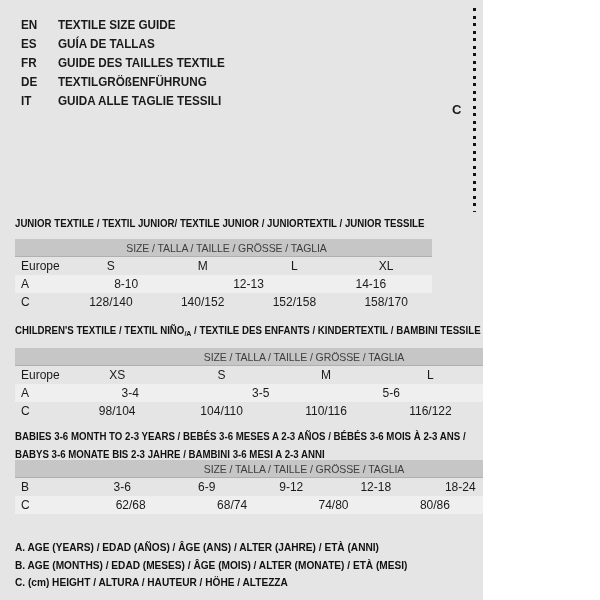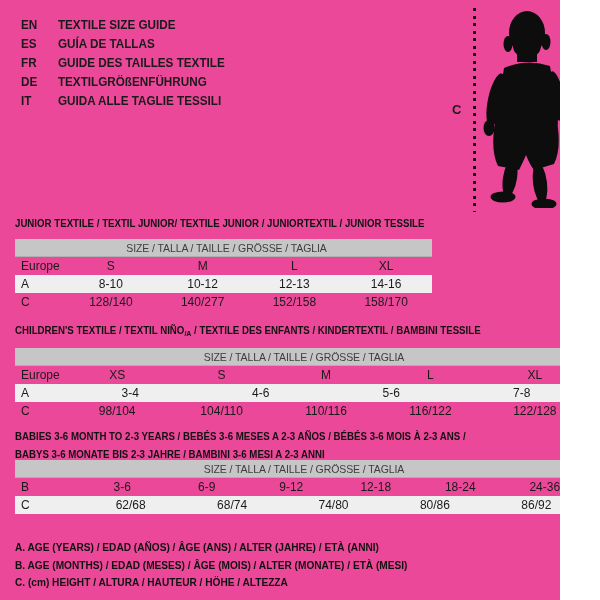--- a/index.html
+++ b/index.html
@@ -1,17 +1,17 @@
 <!DOCTYPE html>
 <html><head>
 <meta charset="utf-8">
 <style>
   html,body { margin:0; padding:0; background:#fff; }
   .page {
-    position:relative; width:560px; height:600px; background:#ec4899;
+    position:relative; width:483px; height:600px; background:#e5e5e5;
     font-family:"Liberation Sans", sans-serif; color:#1a1a1a; overflow:hidden;
   }
   
   .lang-list { position:absolute; left:21px; top:15px; transform:scaleX(0.9); transform-origin:left top; }
   .lang-row { display:flex; height:19px; align-items:center; font-weight:bold; font-size:13px; white-space:nowrap; }
   .lang-code { width:41px; }
   
   .dotline {
     position:absolute; left:473px; top:8px; width:3px; height:204px;
     background:repeating-linear-gradient(to bottom,#121212 0px,#121212 3px,transparent 3px,transparent 7.5px);
@@ -102,28 +102,27 @@
     <div class="row">
       <span class="lbl">Europe</span>
       <span class="cell">S</span>
       <span class="cell">M</span>
       <span class="cell">L</span>
       <span class="cell">XL</span>
     </div>
     <div class="row shade">
       <span class="lbl">A</span>
       <span class="cell">8-10</span>
-      <span class="cell">10-12</span>
       <span class="cell">12-13</span>
       <span class="cell">14-16</span>
     </div>
     <div class="row">
       <span class="lbl">C</span>
       <span class="cell">128/140</span>
-      <span class="cell">140/277</span>
+      <span class="cell">140/152</span>
       <span class="cell">152/158</span>
       <span class="cell">158/170</span>
     </div>
   </div>
 
   <div class="tbl-title t2-title">
     <span>CHILDREN'S TEXTILE / TEXTIL NIÑO</span><span class="sub">/A</span><span> / TEXTILE DES ENFANTS / KINDERTEXTIL / BAMBINI TESSILE</span>
   </div>
   <div class="table t2">
     <div class="size-bar">SIZE / TALLA / TAILLE / GRÖSSE / TAGLIA</div>
@@ -131,21 +130,21 @@
       <span class="lbl">Europe</span>
       <span class="cell">XS</span>
       <span class="cell">S</span>
       <span class="cell">M</span>
       <span class="cell">L</span>
       <span class="cell">XL</span>
     </div>
     <div class="row shade">
       <span class="lbl">A</span>
       <span class="cell">3-4</span>
-      <span class="cell">4-6</span>
+      <span class="cell">3-5</span>
       <span class="cell">5-6</span>
       <span class="cell">7-8</span>
     </div>
     <div class="row">
       <span class="lbl">C</span>
       <span class="cell">98/104</span>
       <span class="cell">104/110</span>
       <span class="cell">110/116</span>
       <span class="cell">116/122</span>
       <span class="cell">122/128</span>

